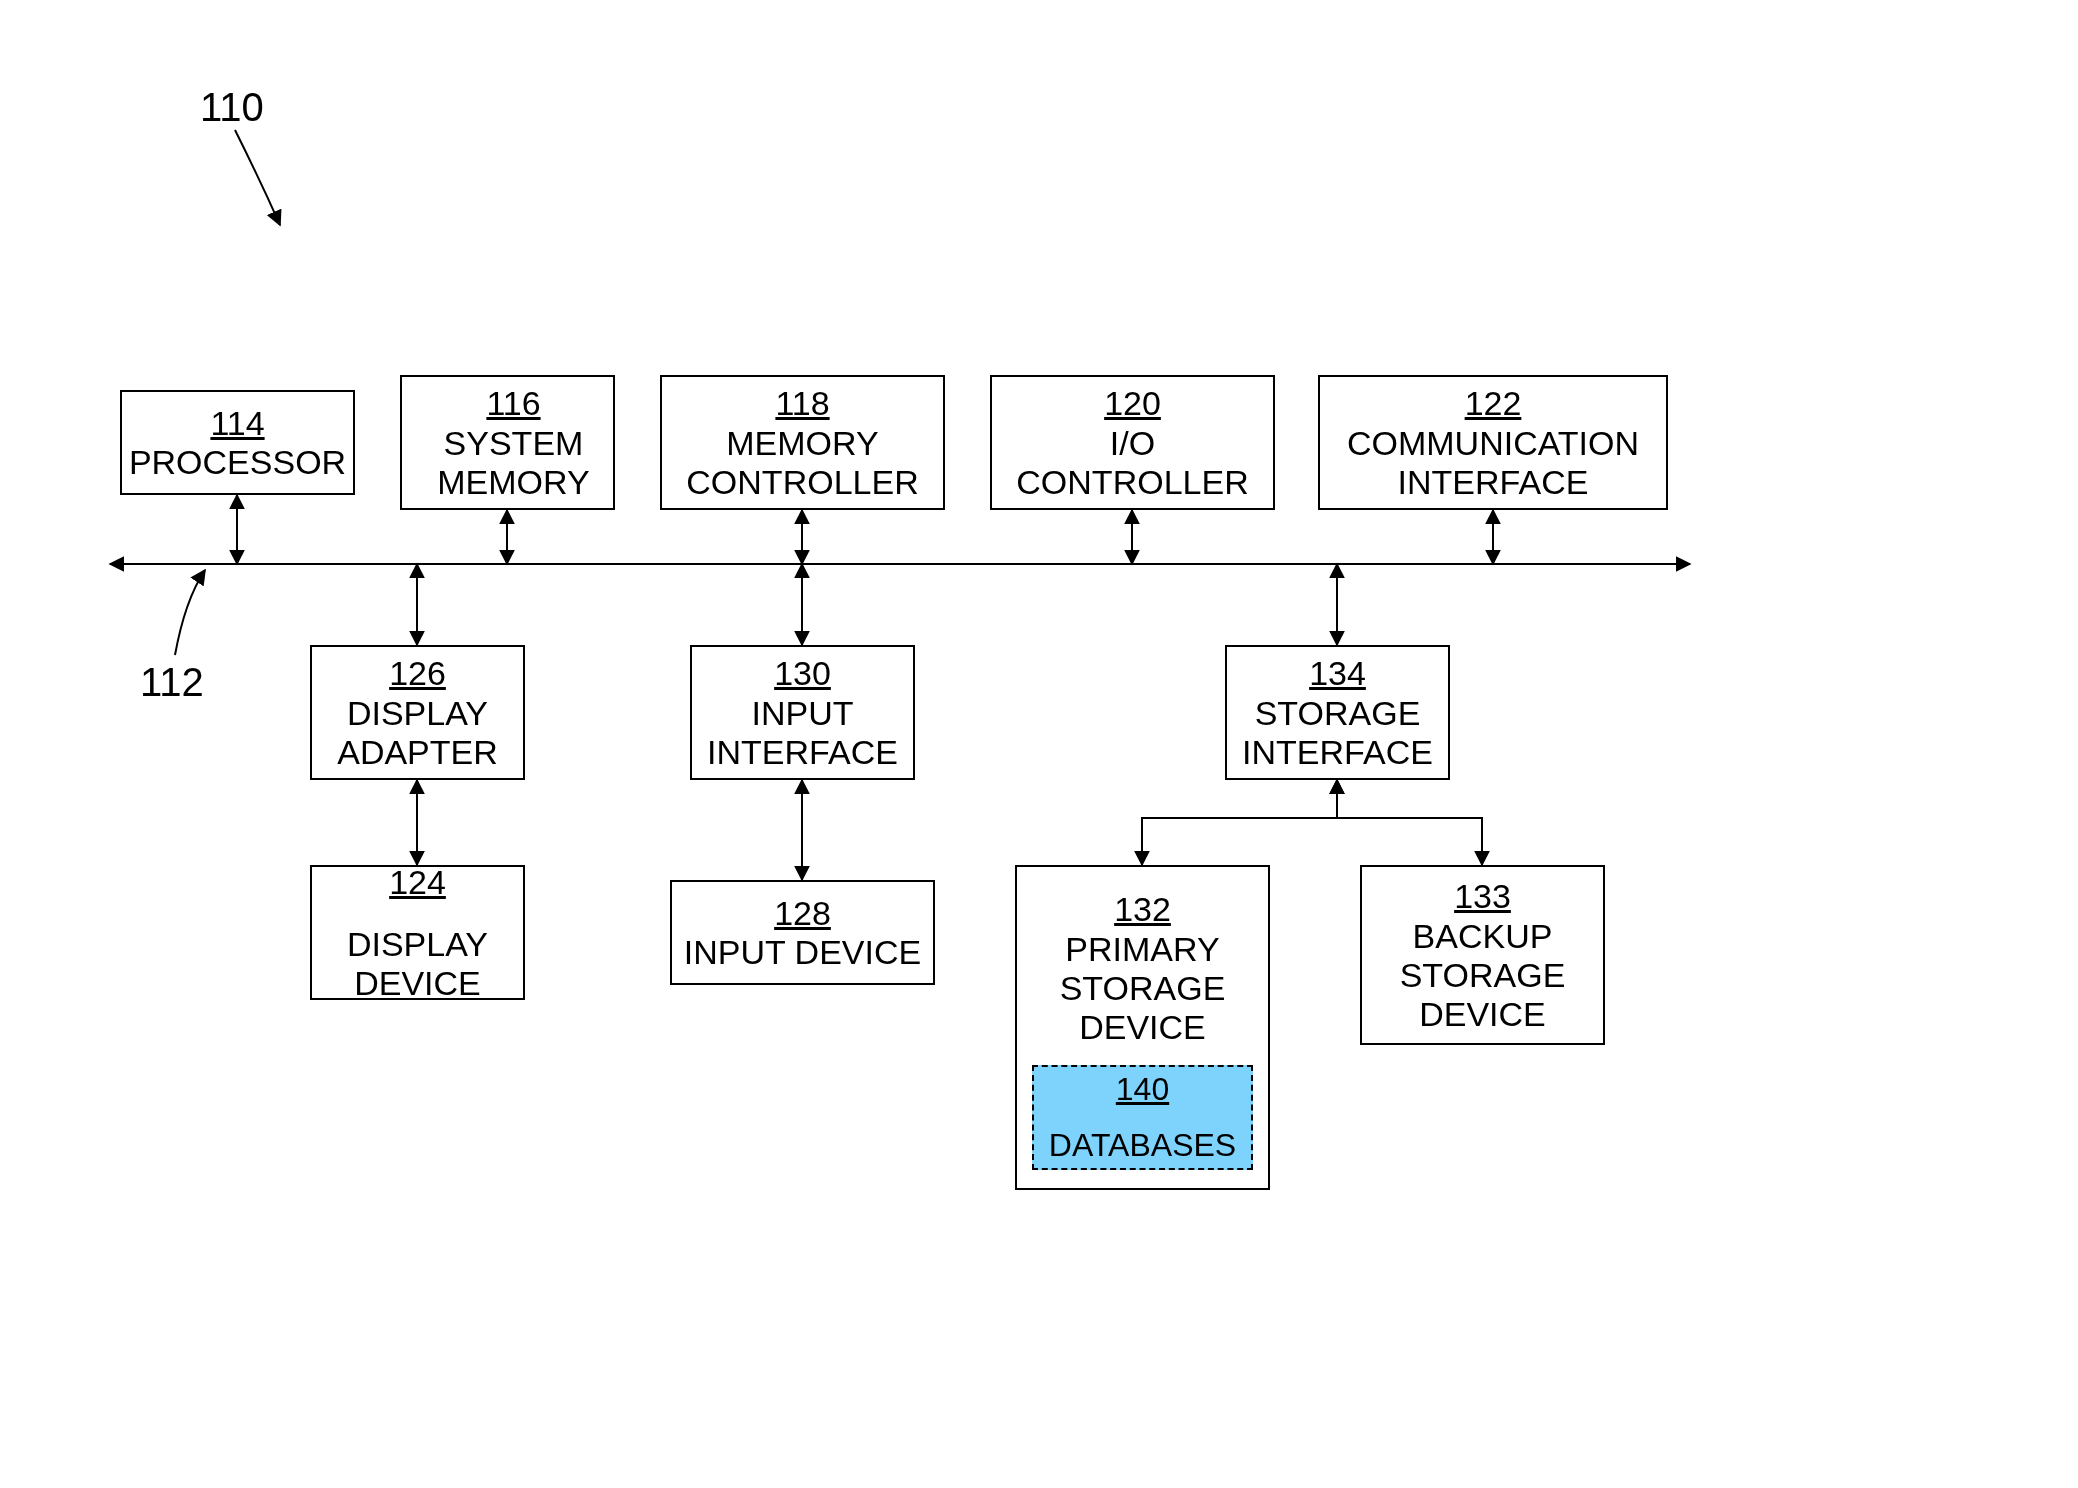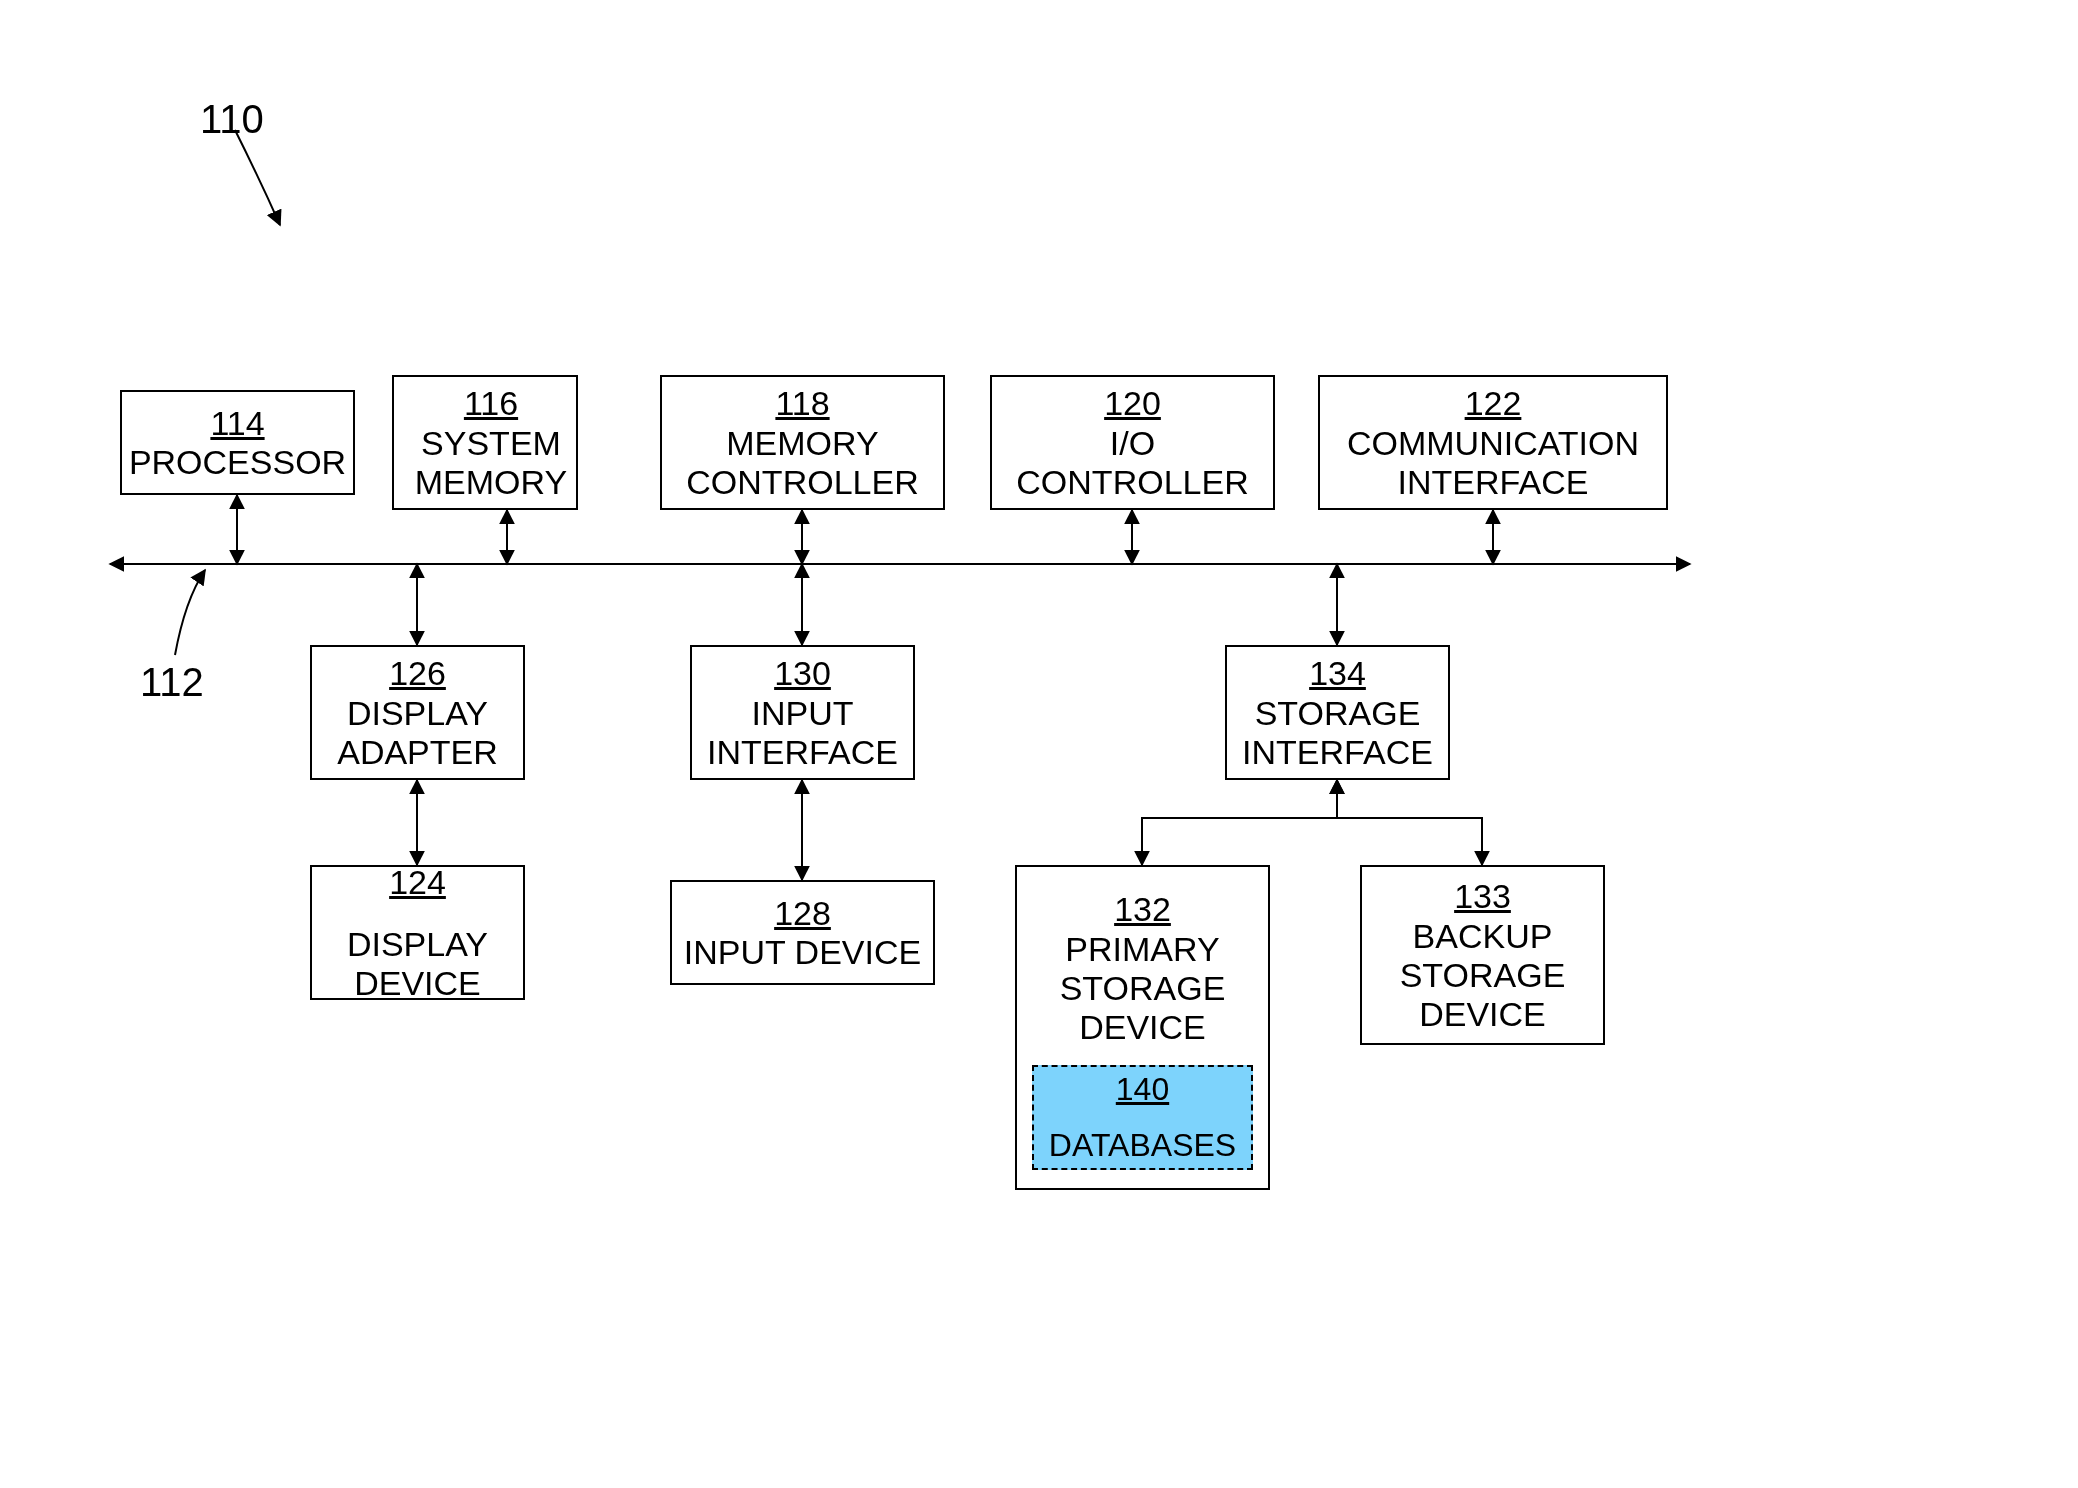--- a/index.html
+++ b/index.html
@@ -60,21 +60,21 @@
     width: 2078px;
     height: 1488px;
     pointer-events: none;
   }
 </style>
 </head>
 <body>
 
 <div class="canvas">
 
-  <div class="ref-label" style="left:200px; top:85px;margin-top:12px;">110</div>
+  <div class="ref-label" style="left:200px; top:85px;">110</div>
 
   <div class="ref-label" style="left:140px; top:660px;">112</div>
 
   <svg class="overlay">
     <defs>
       <marker id="arrow" viewBox="0 0 10 10" refX="9" refY="5" markerWidth="8" markerHeight="8" orient="auto-start-reverse">
         <path d="M 0 0 L 10 5 L 0 10 z" fill="#000"></path>
       </marker>
       <marker id="arrow-start" viewBox="0 0 10 10" refX="1" refY="5" markerWidth="8" markerHeight="8" orient="auto">
         <path d="M 10 0 L 0 5 L 10 10 z" fill="#000"></path>
@@ -96,21 +96,21 @@
         <line x1="802" y1="780" x2="802" y2="880" stroke="#000" stroke-width="2" marker-start="url(#arrow-start)" marker-end="url(#arrow)"></line>
         <path d="M 1337 780 L 1337 818 L 1142 818 L 1142 865" fill="none" stroke="#000" stroke-width="2" marker-start="url(#arrow-start)" marker-end="url(#arrow)"></path>
         <path d="M 1337 780 L 1337 818 L 1482 818 L 1482 865" fill="none" stroke="#000" stroke-width="2" marker-start="url(#arrow-start)" marker-end="url(#arrow)"></path>
       </g>
   </svg>
 
 <div class="box" style="left: 120px; top: 390px; width: 235px; height: 105px;">
       <div class="num">114</div>
       <div class="label">PROCESSOR</div>
     </div>
-    <div class="box" style="left: 392px; top: 375px; width: 186px; height: 135px; padding-left: 20px;">
+    <div class="box" style="left: 400px; top: 375px; width: 215px; height: 135px; padding-left: 20px;">
       <div class="num">116</div>
       <div class="label">SYSTEM
 MEMORY</div>
     </div>
     <div class="box" style="left: 660px; top: 375px; width: 285px; height: 135px;">
       <div class="num">118</div>
       <div class="label">MEMORY
 CONTROLLER</div>
     </div>
     <div class="box" style="left: 990px; top: 375px; width: 285px; height: 135px;">

